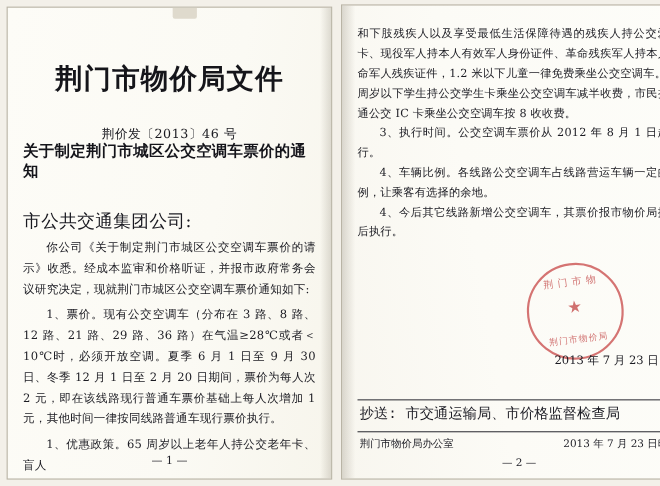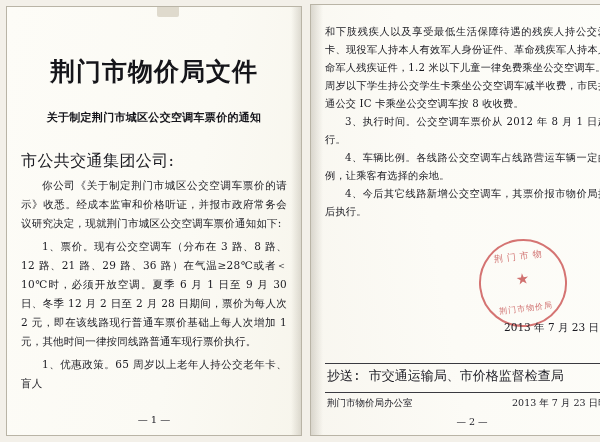--- a/index.html
+++ b/index.html
@@ -66,26 +66,25 @@
   }
   .doc-number {
     text-align: center;
     font-size: 11.5px;
     font-family: "DejaVu Serif", "Liberation Serif", serif;
     color: #1a1a20;
     margin-top: 26px;
     letter-spacing: 0.5px;
   }
   .doc-subject {
-    text-align: center;
-    font-size: 11px;
+    text-align: left;
+    font-size: 14px;
     font-weight: bold;
     font-family: "DejaVu Serif", "Liberation Serif", serif;
     color: #14141a;
-    margin-top: 22px;
     letter-spacing: 0.3px;
   }
   .addressee {
     font-size: 16px;
     font-family: "DejaVu Serif", "Liberation Serif", serif;
     color: #191920;
     margin-top: 26px;
     letter-spacing: 0.4px;
   }
   .para {
@@ -231,28 +230,29 @@
 
 <div class="scan">
 
   <div class="page left">
     <div class="corner-mark"></div>
     <div class="inner">
 
       <div class="doc-title">荆门市物价局文件</div>
       <div class="title-rule"></div>
 
+      <div class="doc-number">荆价发〔2013〕46 号</div>
 
       <div class="doc-subject">关于制定荆门市城区公交空调车票价的通知</div>
 
       <div class="addressee">市公共交通集团公司:</div>
 
       <div class="para indent">你公司《关于制定荆门市城区公交空调车票价的请示》收悉。经成本监审和价格听证，并报市政府常务会议研究决定，现就荆门市城区公交空调车票价通知如下:</div>
 
-      <div class="para item">1、票价。现有公交空调车（分布在 3 路、8 路、12 路、21 路、29 路、36 路）在气温≥28℃或者＜10℃时，必须开放空调。夏季 6 月 1 日至 9 月 30 日、冬季 12 月 2 日至 2 月 28 日期间，票价为每人次 2 元，即在该线路现行普通车票价基础上每人次增加 1 元，其他时间一律按同线路普通车现行票价执行。</div>
+      <div class="para item">1、票价。现有公交空调车（分布在 3 路、8 路、12 路、21 路、29 路、36 路）在气温≥28℃或者＜10℃时，必须开放空调。夏季 6 月 1 日至 9 月 30 日、冬季 12 月 1 日至 2 月 20 日期间，票价为每人次 2 元，即在该线路现行普通车票价基础上每人次增加 1 元，其他时间一律按同线路普通车现行票价执行。</div>
 
       <div class="para item">1、优惠政策。65 周岁以上老年人持公交老年卡、盲人</div>
     </div>
     <div class="page-num">— 1 —</div>
     <div class="edge-shadow-l"></div>
   </div>
 
   <div class="page right">
     <div class="inner">
 

